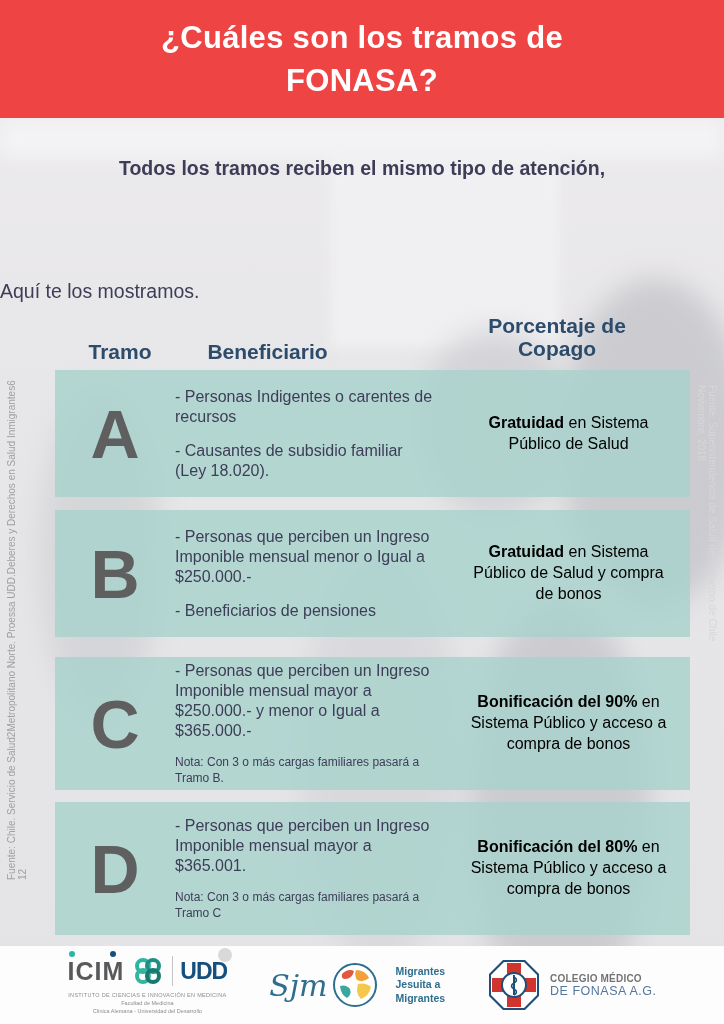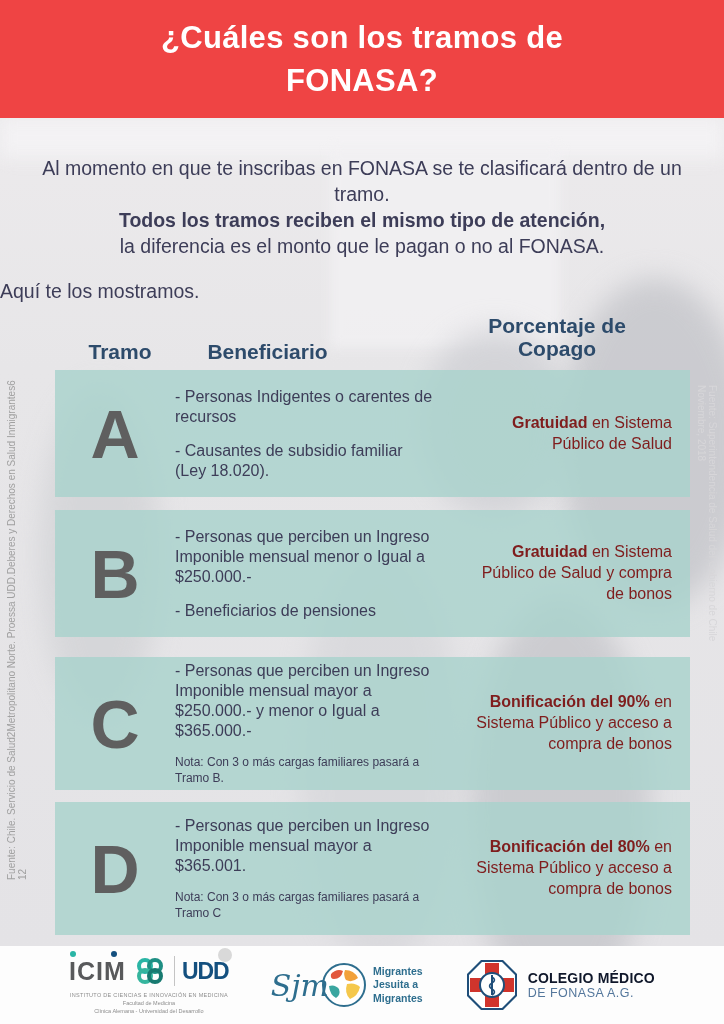--- a/index.html
+++ b/index.html
@@ -36,21 +36,21 @@
   .row { position:absolute; left:55px; width:635px; background:rgba(167,210,204,.8); display:flex; align-items:center; z-index:3; }
   .row-a { top:370px; height:127px; }
   .row-b { top:510px; height:127px; }
   .row-c { top:657px; height:133px; }
   .row-d { top:802px; height:133px; }
   .cell-letter { width:120px; text-align:center; font-size:68px; font-weight:bold; color:#5f5f5f; line-height:1; }
   .cell-benef { width:272px; color:#3d3d58; font-size:16px; line-height:1.25; padding-right:10px; }
   .cell-benef p { margin-bottom:14px; }
   .cell-benef p:last-child { margin-bottom:0; }
   .cell-benef .note { font-size:12px; margin-top:6px; margin-bottom:0; line-height:1.3; }
-  .cell-copago { flex:1; text-align:right; color:#7f1d1d; font-size:16px; line-height:1.3; padding:0 18px; }
+  .cell-copago { flex:1; text-align:center; color:#000000; font-size:16px; line-height:1.3; padding:0 18px; }
   .cell-copago .b { font-weight:bold; }
 
   
   .vert-left { position:absolute; left:6px; top:380px; height:500px; writing-mode:vertical-rl; transform:rotate(180deg); color:#a0a0a0; font-size:10px; z-index:4; display:flex; align-items:center; }
   .vert-right { position:absolute; right:6px; top:385px; height:550px; writing-mode:vertical-rl; color:#d7d6d9; font-size:10px; z-index:4; display:flex; flex-direction:column; justify-content:space-between; }
 
   
   .footer { position:absolute; left:0; bottom:0; width:724px; height:78px; background:#fdfdfd; display:flex; align-items:center; justify-content:center; gap:42px; z-index:5; }
   .dot { position:absolute; left:218px; bottom:62px; width:14px; height:14px; border-radius:50%; background:#d9d9d9; z-index:6; }
 
@@ -58,26 +58,26 @@
   .icim-top { display:flex; align-items:center; gap:7px; justify-content:center; }
   .icim-word { position:relative; font-size:25px; font-weight:bold; color:#58595b; letter-spacing:1px; }
   .icim-word .d1 { position:absolute; left:1px; top:-6px; width:6px; height:6px; border-radius:50%; background:#2ab5a5; }
   .icim-word .d2 { position:absolute; left:42px; top:-6px; width:6px; height:6px; border-radius:50%; background:#14507f; }
   .icim-sep { width:1px; height:30px; background:#c4c4c4; }
   .udd-word { font-size:23px; font-weight:bold; color:#14507f; letter-spacing:-1px; }
   .icim-sub { margin-top:4px; color:#8d8d8d; line-height:1.45; }
   .icim-sub .s1 { font-size:5.5px; letter-spacing:.3px; }
   .icim-sub .s2, .icim-sub .s3 { font-size:5.5px; }
 
-  .logo-sjm { display:flex; align-items:center; gap:6px; }
+  .logo-sjm { display:flex; align-items:center; gap:18px; }
   .sjm-script { font-family:"DejaVu Serif", serif; font-style:italic; font-size:30px; color:#2e6e8e; margin-right:-14px; position:relative; z-index:2; }
   .sjm-text { color:#2e6e8e; font-size:10.5px; line-height:1.3; font-weight:bold; }
 
   .logo-colmed { display:flex; align-items:center; gap:9px; }
-  .colmed-text .l1 { color:#0f172a; font-weight:bold; font-size:14px; letter-spacing:.2px; }
+  .colmed-text .l1 { color:#737373; font-weight:bold; font-size:10px; letter-spacing:.2px; }
   .colmed-text .l2 { color:#54779c; font-size:12.5px; letter-spacing:.5px; }
 </style>
 </head>
 <body>
 
 <div class="poster">
 
   <div class="photo">
     <div class="lightTop"></div>
     <div class="win"></div>
@@ -89,23 +89,21 @@
   </div>
 
   <div class="header">
     <h1>
       <span>¿Cuáles son los tramos de</span><br>
       <span>FONASA?</span>
     </h1>
   </div>
 
   <div class="intro">
-    <div>Al momento en que te inscribas en FONASA se te clasificará dentro de un tramo.</div>
     <div class="bold">Todos los tramos reciben el mismo tipo de atención,</div>
-    <div>la diferencia es el monto que le pagan o no al FONASA.</div>
   </div>
   <div class="show-line">Aquí te los mostramos.</div>
 
   <div class="colhead ch-benef">Beneficiario</div>
   <div class="colhead ch-tramo">Tramo</div>
   <div class="colhead ch-copago">Porcentaje de Copago</div>
 
   <div class="row row-a">
     <div class="cell-letter">A</div>
     <div class="cell-benef">

